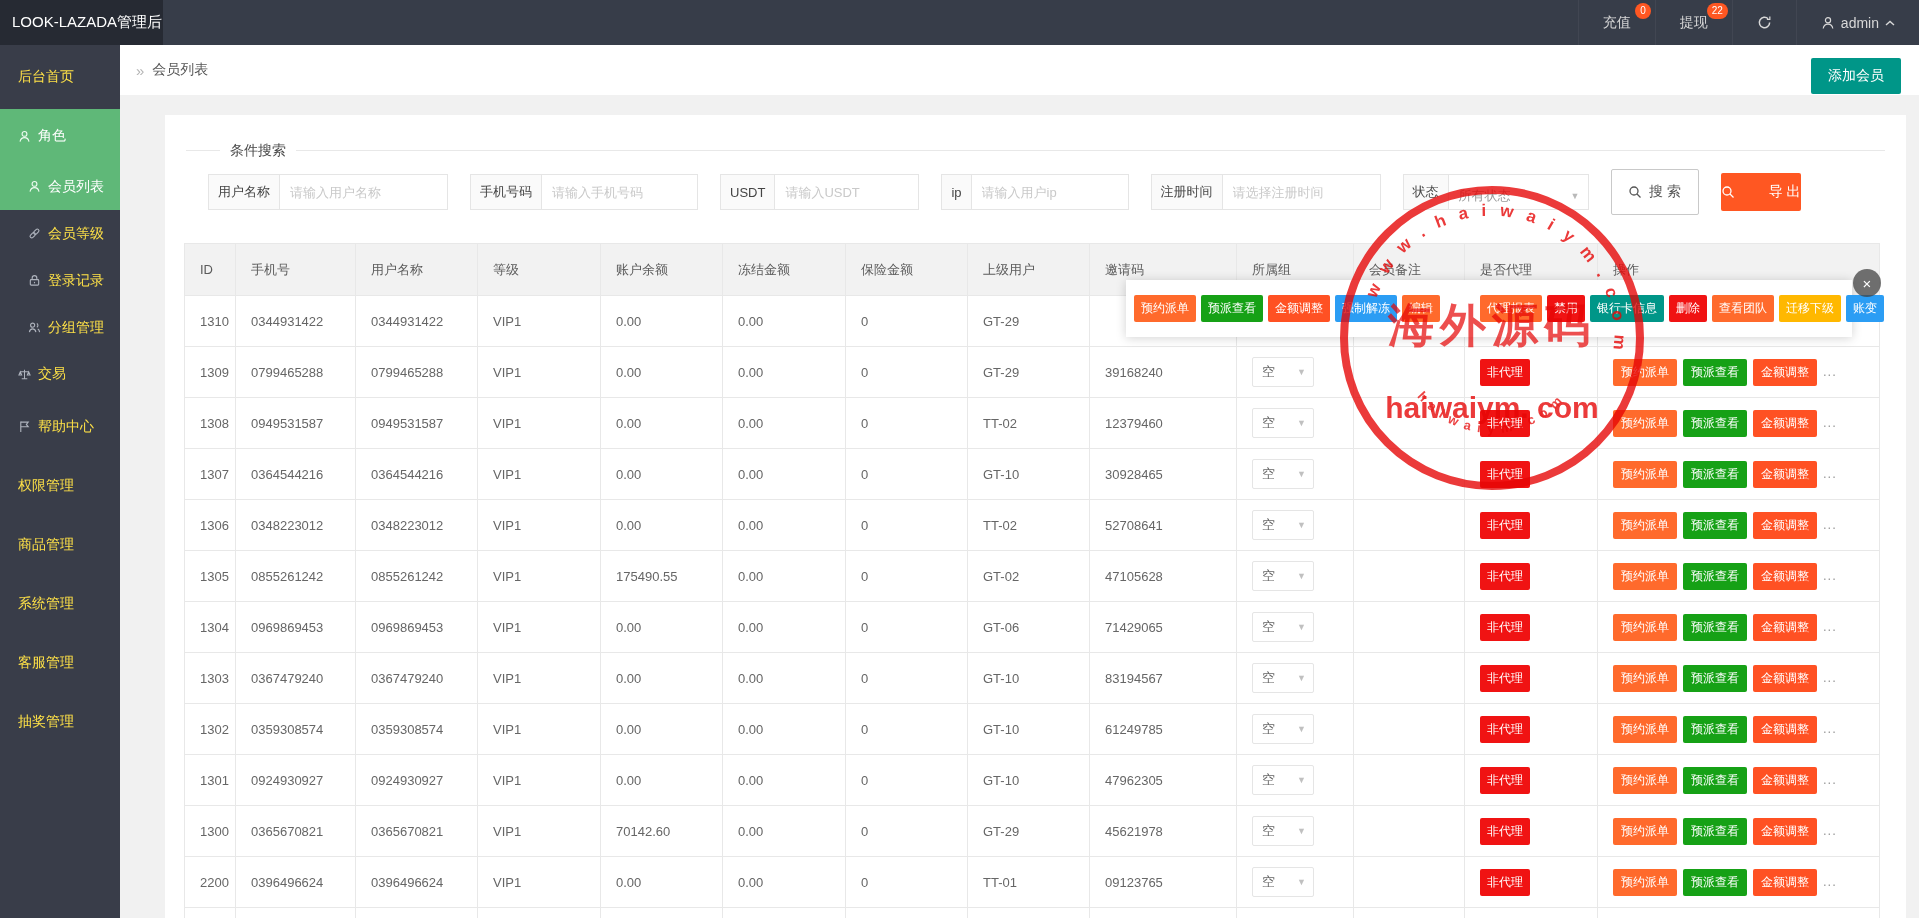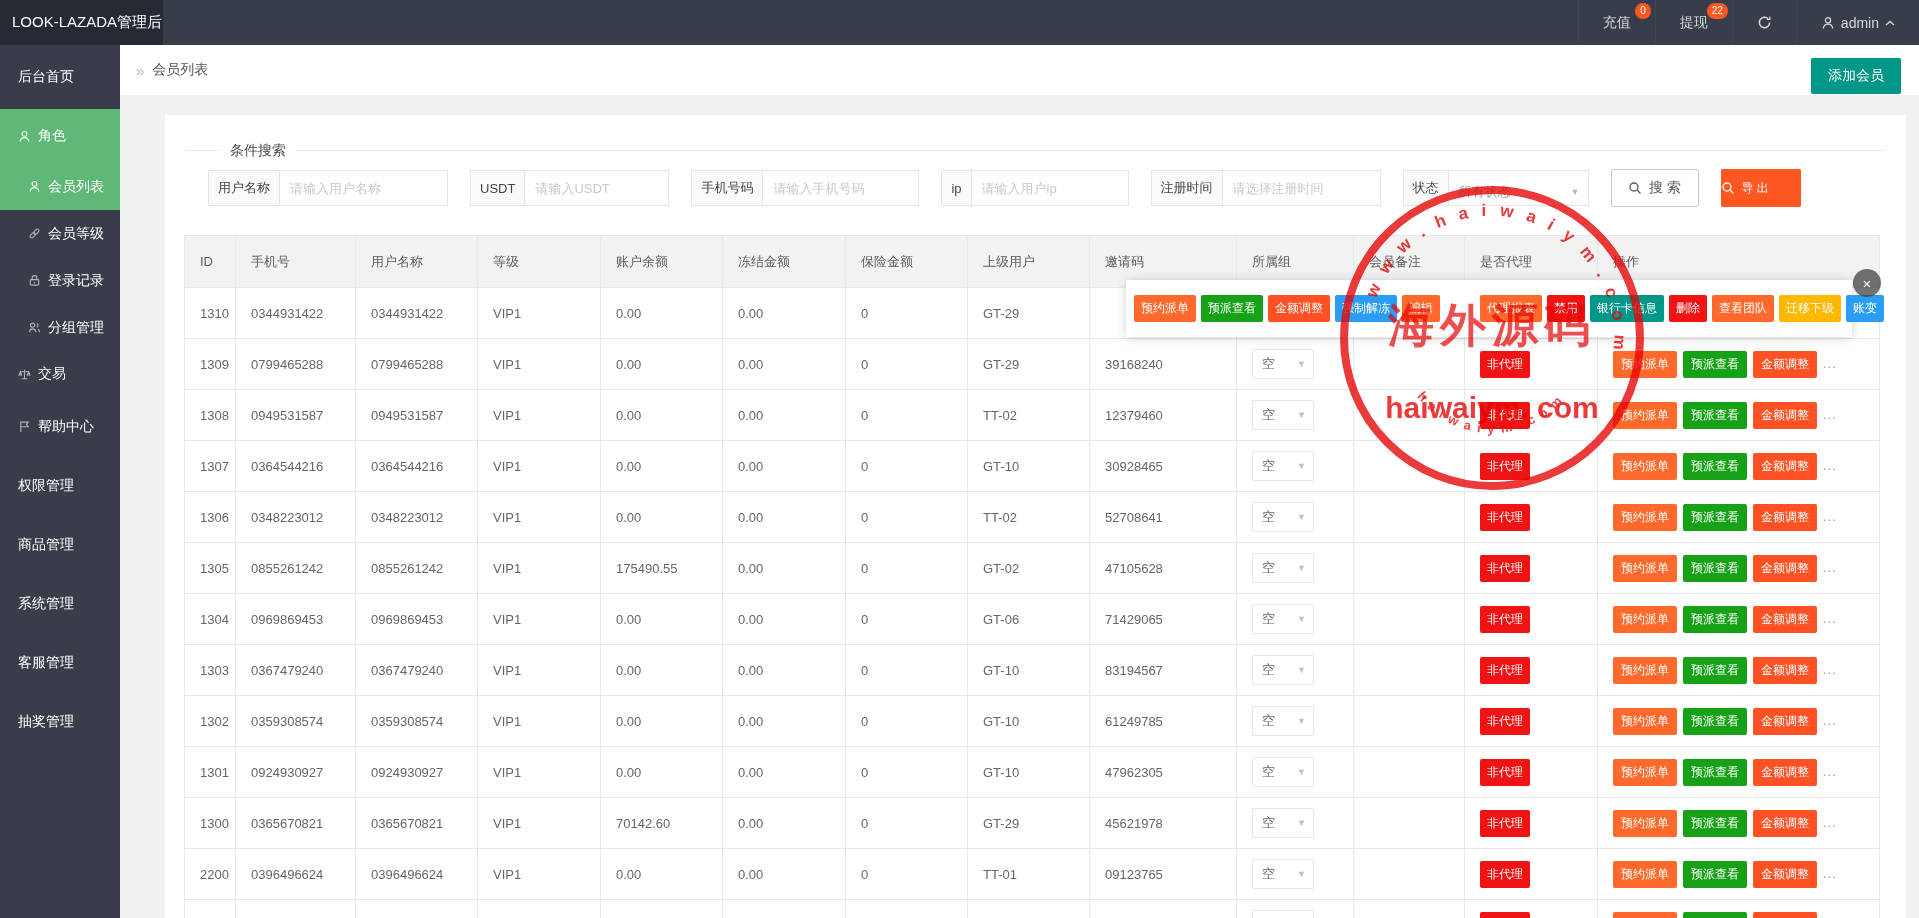--- a/index.html
+++ b/index.html
@@ -9,21 +9,21 @@
   
   .topbar { position:absolute; left:0; top:0; width:1919px; height:45px; background:#373d49; display:flex; align-items:stretch; z-index:5; }
   .logo { width:163px; background:#262a33; color:#fff; font-size:15px; display:flex; align-items:center; padding-left:12px; white-space:nowrap; overflow:hidden; }
   .top-menu { margin-left:auto; display:flex; align-items:stretch; }
   .top-item { position:relative; display:flex; align-items:center; gap:6px; padding:16px 24px; color:#d8d8d8; font-size:14px; cursor:pointer; border-left:1px solid rgba(255,255,255,.05); }
   .badge { position:absolute; top:3px; right:4px; background:#ff5722; color:#fff; font-size:10px; line-height:1; padding:3px 5px; border-radius:9px; }
   .ticon { display:flex; align-items:center; color:#d8d8d8; }
 
   
   .sidebar { position:absolute; left:0; top:45px; width:120px; height:873px; background:#393d49; z-index:4; }
-  .s-item { display:flex; align-items:center; gap:7px; color:#ffffff; font-size:14px; padding-left:18px; cursor:pointer; height:46px; }
+  .s-item { display:flex; align-items:center; gap:7px; color:#fde047; font-size:14px; padding-left:18px; cursor:pointer; height:46px; }
   .s-item .sicon { display:flex; align-items:center; color:#aeb3bd; }
   .s-first { height:64px; }
   .s-role { height:54px; }
   .s-sub { height:47px; padding-left:28px; }
   .s-lg { height:59px; }
   .s-active { background:#5FB878; color:#fff; }
   .s-active .sicon { color:#eefaf0; }
 
   
   .crumbbar { position:absolute; left:120px; top:45px; width:1799px; height:50px; background:#fff; display:flex; align-items:center; z-index:1; }
@@ -36,22 +36,22 @@
   .fieldset { position:relative; margin:35px 21px 0 21px; border-top:1px solid #e8e8e8; }
   .legend { position:absolute; left:34px; top:-9px; background:#fff; padding:0 10px; font-size:14px; color:#4a4a4a; }
 
   .filters { display:flex; align-items:center; gap:22px; margin:18px 21px 0 21px; padding-left:22px; }
   .fgroup { display:flex; align-items:stretch; height:36px; }
   .flabel { display:flex; align-items:center; background:#fafafa; border:1px solid #e5e5e5; padding:0 9px; font-size:13px; color:#444; white-space:nowrap; }
   .finput { height:36px; border:1px solid #e5e5e5; border-left:none; padding:0 10px; font-size:13px; color:#666; outline:none; font-family:inherit; }
   .finput::placeholder { color:#c9c9c9; }
   .fselect { position:relative; display:flex; align-items:center; border:1px solid #e5e5e5; border-left:none; padding:8px 22px 0 10px; font-size:13px; color:#999; cursor:pointer; }
   .fselect .dn { position:absolute; right:8px; font-size:9px; color:#b9b9b9; }
-  .search-btn { display:flex; align-items:center; justify-content:center; gap:7px; width:88px; height:38px; background:#fff; border:1px solid #c9c9c9; border-radius:2px; font-size:14px; color:#555; cursor:pointer; font-family:inherit; }
-  .export-btn { display:flex; align-items:center; justify-content:flex-start; gap:7px; width:80px; height:38px; background:#ff5722; border:none; border-radius:2px; font-size:12px; color:#fff; cursor:pointer; font-family:inherit; }
+  .search-btn { display:flex; align-items:center; justify-content:center; gap:7px; width:88px; height:46px; background:#fff; border:1px solid #c9c9c9; border-radius:2px; font-size:14px; color:#555; cursor:pointer; font-family:inherit; }
+  .export-btn { display:flex; align-items:center; justify-content:space-between; gap:7px; width:80px; height:38px; background:#ff5722; border:none; border-radius:2px; font-size:14px; color:#fff; cursor:pointer; font-family:inherit; }
 
   
   .tblwrap { margin:28px 25px 0 19px; }
   table { border-collapse:collapse; table-layout:fixed; width:1695px; }
   th, td { border:1px solid #e8e8e8; font-size:13px; text-align:left; padding:0 0 0 15px; overflow:hidden; white-space:nowrap; }
   thead th { background:#f2f2f2; color:#5b5b5b; height:52px; font-weight:normal; }
   tbody td { height:51px; color:#666; background:#fff; }
   .sel { position:relative; display:inline-flex; align-items:center; width:62px; height:30px; border:1px solid #e5e5e5; border-radius:2px; padding-left:9px; font-size:13px; color:#666; cursor:pointer; }
   .sel .dn { position:absolute; right:7px; font-size:9px; color:#c0c0c0; }
   .tag { display:inline-block; color:#fff; font-size:12px; padding:5px 7px; border-radius:2px; }
@@ -205,26 +205,26 @@
   <div class="fieldset">
     <span class="legend">条件搜索</span>
   </div>
   <div class="filters">
 
   <div class="fgroup">
         <span class="flabel">用户名称</span>
         <input class="finput" placeholder="请输入用户名称" style="width: 168px;">
       </div>
       <div class="fgroup">
+        <span class="flabel">手机号码</span>
+        <input class="finput" placeholder="请输入手机号码" style="width: 156px;">
+      </div>
+      <div class="fgroup">
         <span class="flabel">USDT</span>
         <input class="finput" placeholder="请输入USDT" style="width: 144px;">
-      </div>
-      <div class="fgroup">
-        <span class="flabel">手机号码</span>
-        <input class="finput" placeholder="请输入手机号码" style="width: 156px;">
       </div>
       <div class="fgroup">
         <span class="flabel">ip</span>
         <input class="finput" placeholder="请输入用户ip" style="width: 157px;">
       </div>
       <div class="fgroup">
         <span class="flabel">注册时间</span>
         <input class="finput" placeholder="请选择注册时间" style="width: 158px;">
       </div>
       <div class="fgroup">

